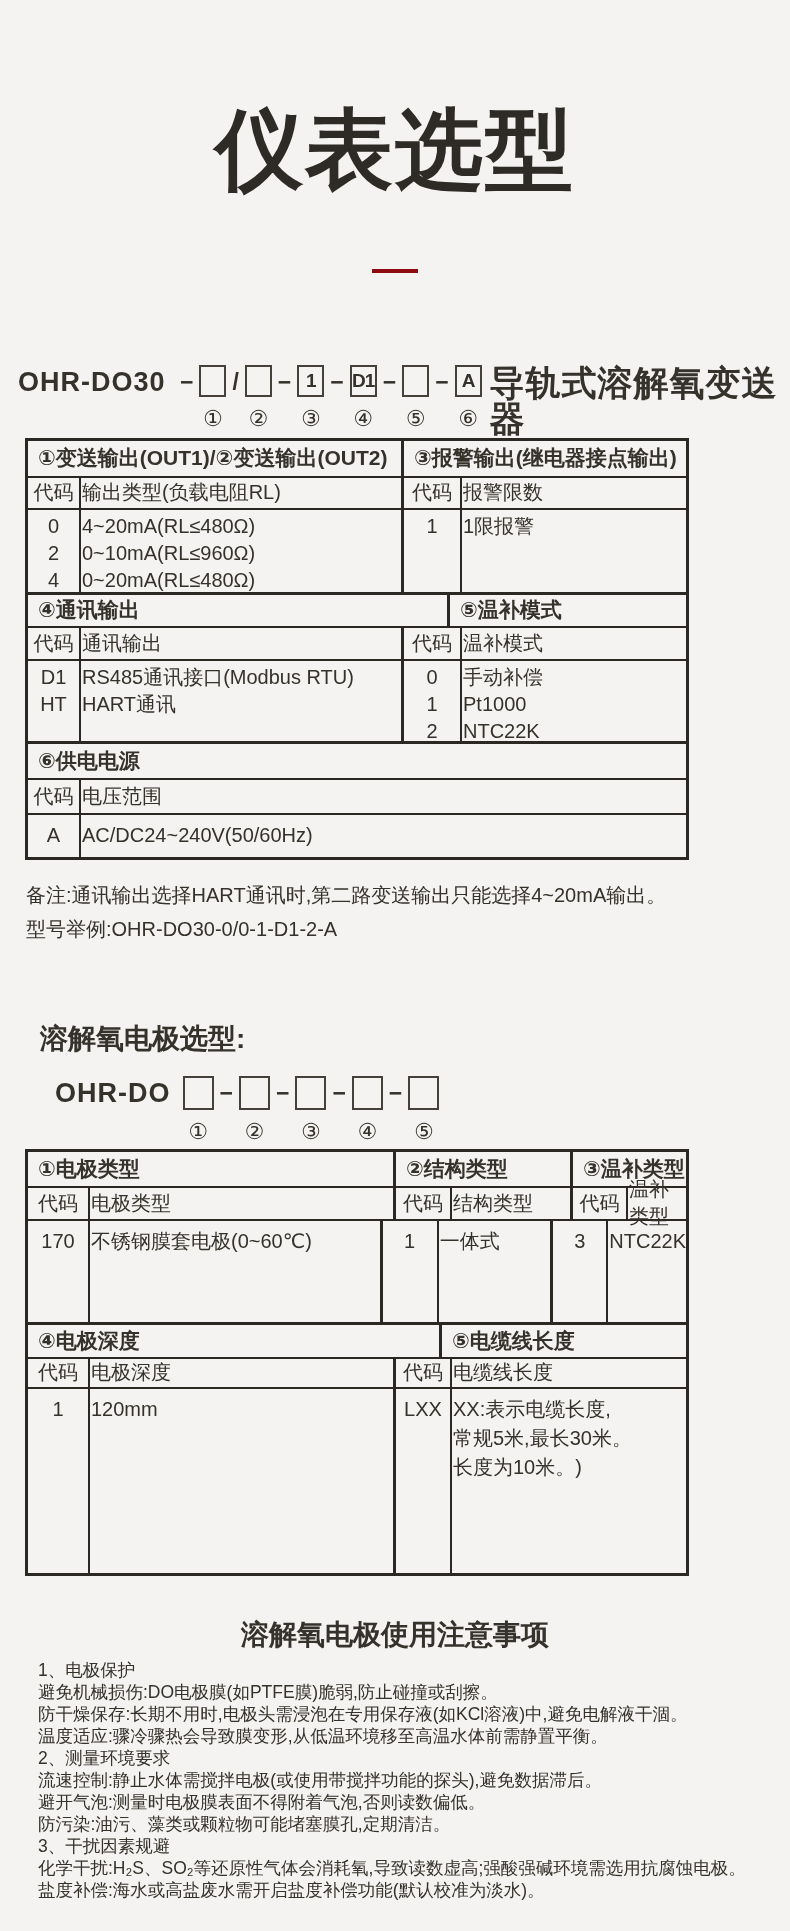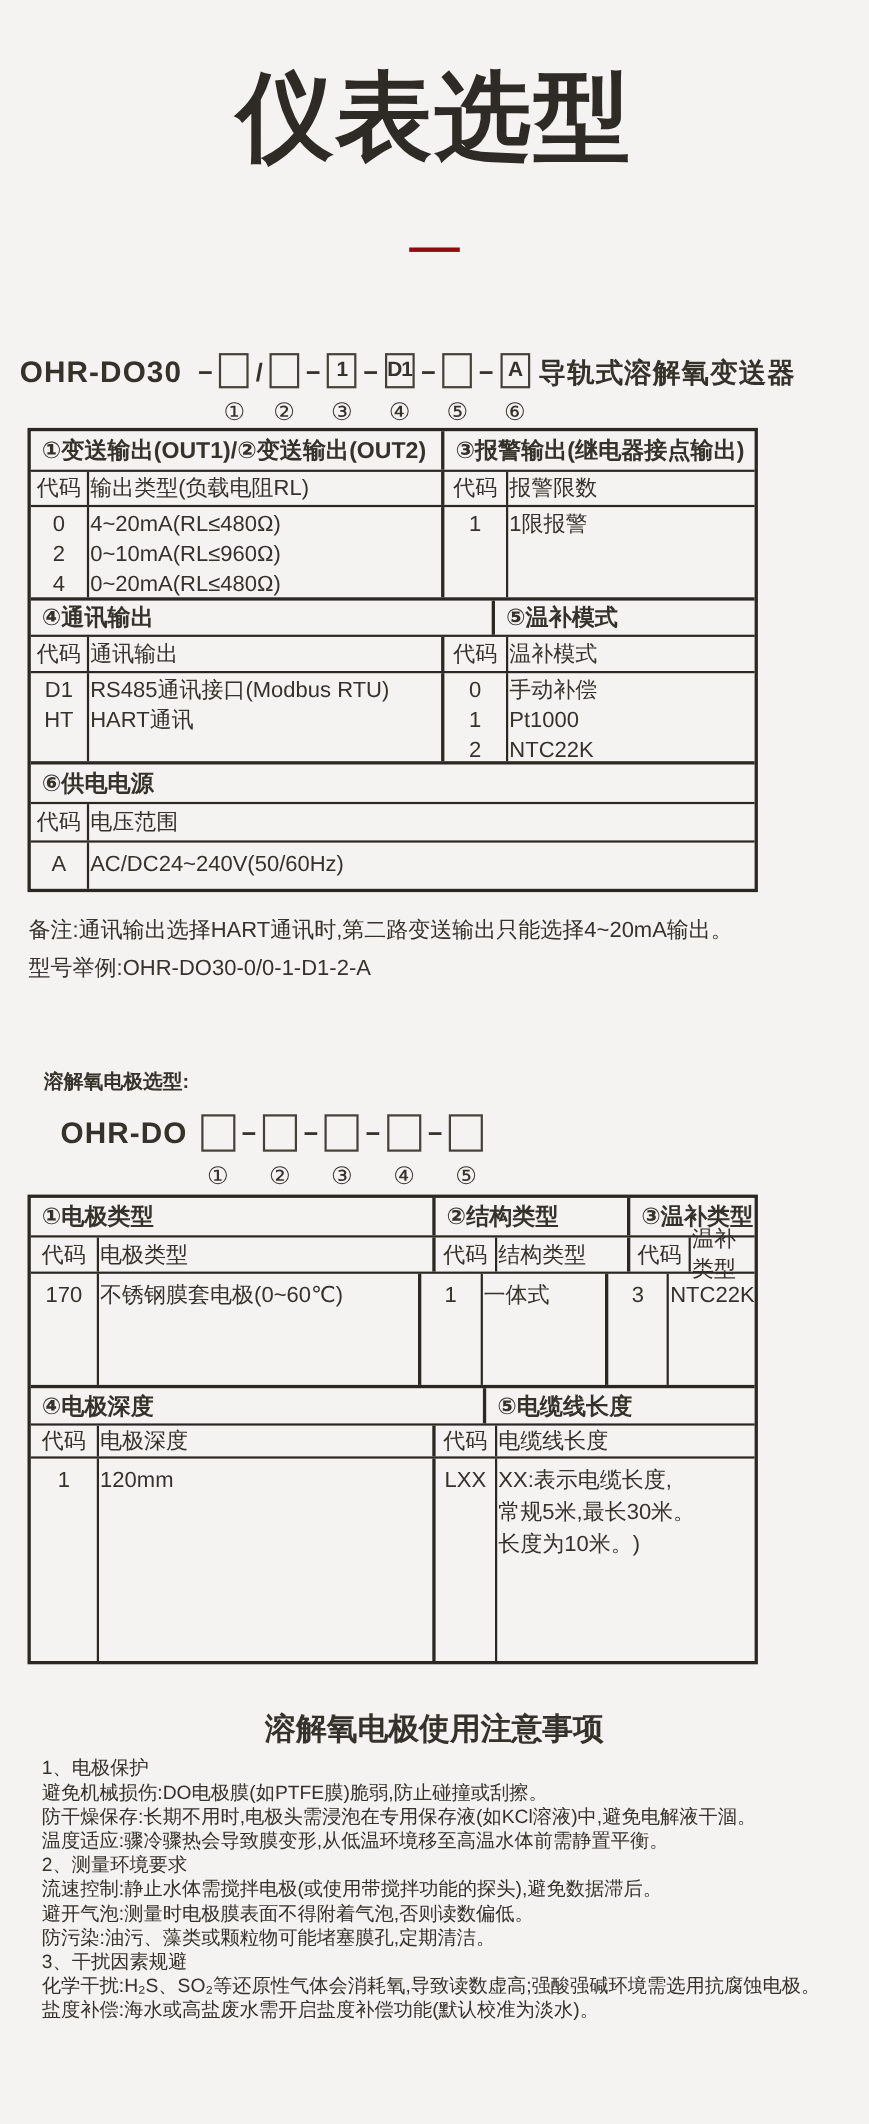--- a/index.html
+++ b/index.html
@@ -14,21 +14,21 @@
     width:790px;height:1931px;
     background:var(--bg);
     margin:0 auto;
     font-family:"Liberation Sans","DejaVu Sans",sans-serif;
     color:var(--ink);
     overflow:hidden;
     position:relative;
   }
   
   .page-title{
-    padding-top:58px;
+    padding-top:102px;
     text-align:center;
     font-size:88px;
     font-weight:800;
     letter-spacing:2px;
     line-height:1.1;
     color:#2e2a25;
   }
   .accent-divider{
     width:46px;height:4px;
     background:var(--red);
@@ -50,21 +50,21 @@
     border:2px solid #45413a;
     display:flex;align-items:center;justify-content:center;
     font-size:19px;font-weight:700;
     letter-spacing:-1px;
   }
   .second .m-box{width:31px;height:34px;}
   .m-idx{
     margin-top:9px;
     font-size:22px;font-weight:400;line-height:26px;
   }
-  .m-suffix{font-size:25px;line-height:36px;margin-left:8px;letter-spacing:1px;text-align:center;}
+  .m-suffix{font-size:35px;line-height:36px;margin-left:8px;letter-spacing:1px;}
   
   .sel-table{
     width:664px;margin-left:25px;
     border:3px solid var(--line);
     font-size:20px;
   }
   .t1{margin-top:1px;}
   .t2{margin-top:4px;}
   .t-row{display:flex;width:100%;}
   .bt2{border-top:2px solid var(--line);}
@@ -101,21 +101,21 @@
   }
   .lines{justify-content:flex-start;padding-top:3px;}
   .lines > div{line-height:27px;}
   .tall .lines{padding-top:6px;}
   .tall .lines > div{line-height:29px;}
   
   .remark-block{margin:18px 0 0 26px;font-size:20px;line-height:34px;}
   
   .electrode-heading{
     margin:74px 0 0 40px;
-    font-size:18px;font-weight:800;
+    font-size:28px;font-weight:800;
   }
   
   .precautions{margin-top:40px;}
   .precautions-heading{
     text-align:center;
     font-size:28px;font-weight:700;
     margin-bottom:5px;
   }
   .precaution-line{
     margin-left:38px;margin-right:24px;

